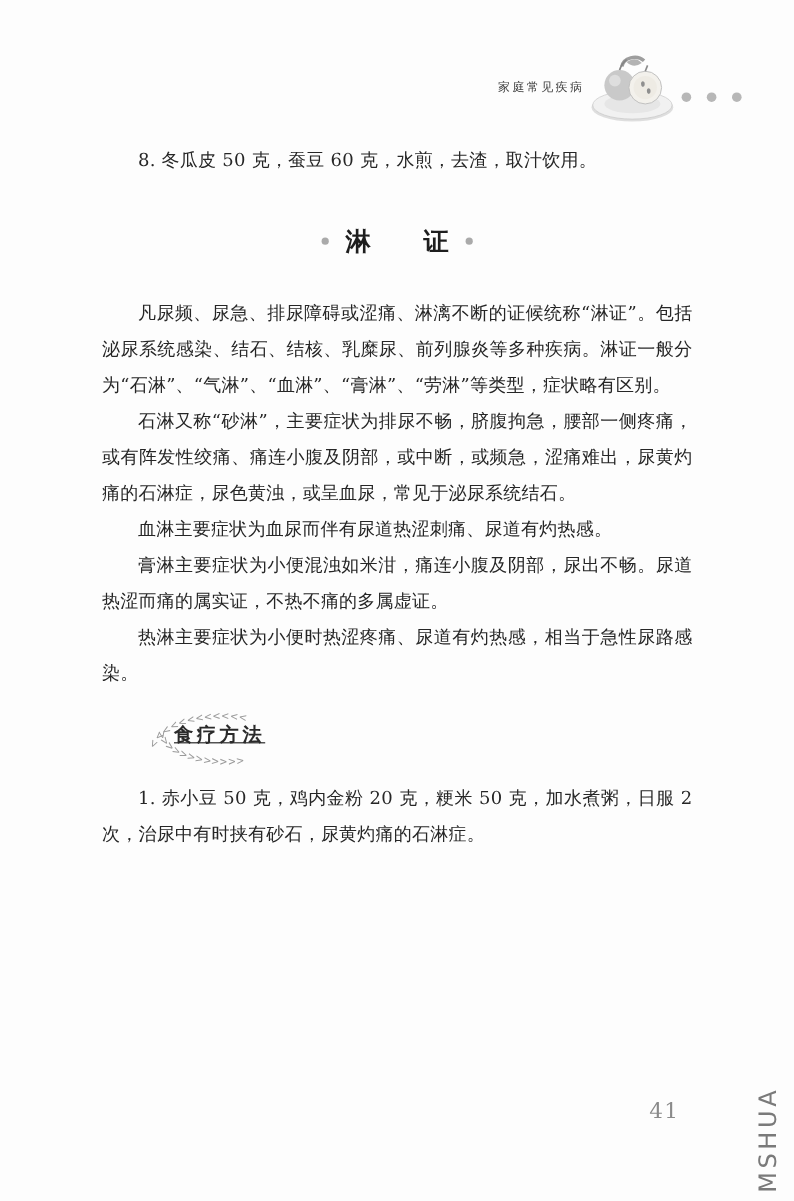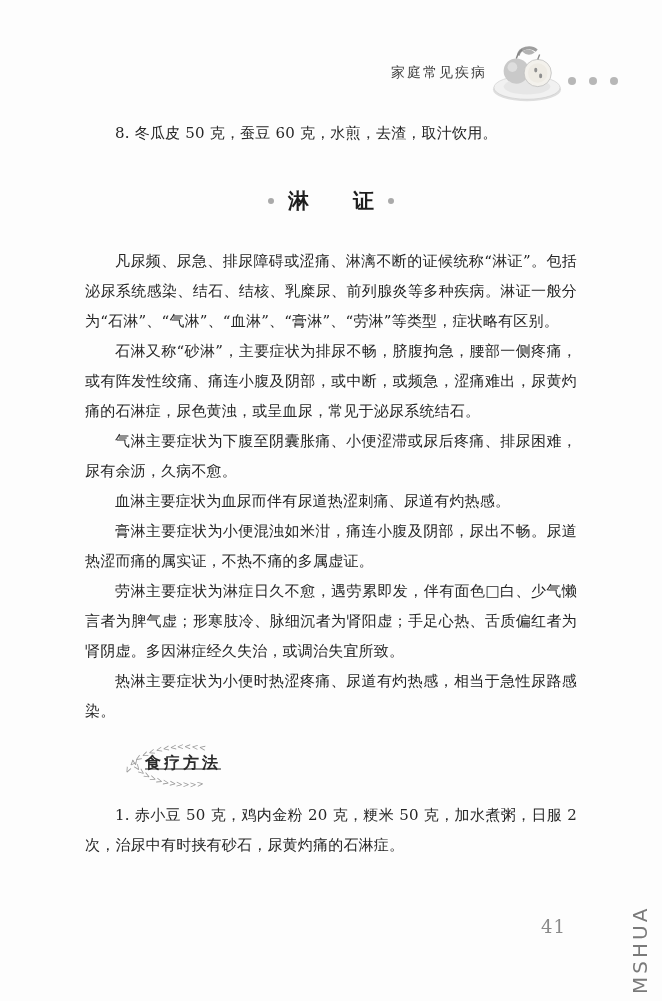--- a/index.html
+++ b/index.html
@@ -9,21 +9,21 @@
     font-family:"DejaVu Serif","Liberation Serif",serif;
   }
   .page{position:absolute;inset:0;}
 
   
   .page-header{
     position:absolute;top:42px;right:44px;
     display:flex;align-items:center;
   }
   .header-title{
-    font-size:14px;letter-spacing:2px;color:#3f3f3f;
+    font-size:10px;letter-spacing:2px;color:#3f3f3f;
     margin-right:4px;white-space:nowrap;
   }
   .plate-img{width:72px;height:62px;flex:0 0 auto;}
   .header-dots{display:flex;align-items:center;margin-left:5px;margin-top:16px;}
   .hdot{width:8px;height:8px;border-radius:50%;background:#b7b7b7;margin-left:13px;}
   .hdot:first-child{margin-left:0;}
 
   
   .content{position:absolute;top:118px;left:85px;width:492px;}
   .body-par{
@@ -112,24 +112,22 @@
     <div class="section-title-row">
       <span class="sdot left"></span>
       <span class="stitle">淋</span>
       <span class="title-gap"></span>
       <span class="stitle">证</span>
       <span class="sdot right"></span>
     </div>
 
     <p class="body-par">凡尿频、尿急、排尿障碍或涩痛、淋漓不断的证候统称“淋证”。包括泌尿系统感染、结石、结核、乳糜尿、前列腺炎等多种疾病。淋证一般分为“石淋”、“气淋”、“血淋”、“膏淋”、“劳淋”等类型，症状略有区别。</p>
     <p class="body-par">石淋又称“砂淋”，主要症状为排尿不畅，脐腹拘急，腰部一侧疼痛，或有阵发性绞痛、痛连小腹及阴部，或中断，或频急，涩痛难出，尿黄灼痛的石淋症，尿色黄浊，或呈血尿，常见于泌尿系统结石。</p>
-    <p class="body-par">气淋主要症状为下腹至阴囊胀痛、小便涩滞或尿后疼痛、排尿困难，尿有余沥，久病不愈。</p>
     <p class="body-par">血淋主要症状为血尿而伴有尿道热涩刺痛、尿道有灼热感。</p>
     <p class="body-par">膏淋主要症状为小便混浊如米泔，痛连小腹及阴部，尿出不畅。尿道热涩而痛的属实证，不热不痛的多属虚证。</p>
-    <p class="body-par">劳淋主要症状为淋症日久不愈，遇劳累即发，伴有面色□白、少气懒言者为脾气虚；形寒肢冷、脉细沉者为肾阳虚；手足心热、舌质偏红者为肾阴虚。多因淋症经久失治，或调治失宜所致。</p>
     <p class="body-par">热淋主要症状为小便时热涩疼痛、尿道有灼热感，相当于急性尿路感染。</p>
 
     <div class="badge-wrap">
       <svg class="badge-svg" viewBox="0 0 116 62">
         <defs>
           <path id="arcTop" d="M5,42 A56,27 0 0 1 112,34"></path>
           <path id="arcBot" d="M7,28 A56,27 0 0 0 113,41"></path>
         </defs>
         <text><textPath href="#arcTop">&lt;&lt;&lt;&lt;&lt;&lt;&lt;&lt;&lt;&lt;&lt;&lt;</textPath></text>
         <text><textPath href="#arcBot">&gt;&gt;&gt;&gt;&gt;&gt;&gt;&gt;&gt;&gt;&gt;&gt;</textPath></text>

